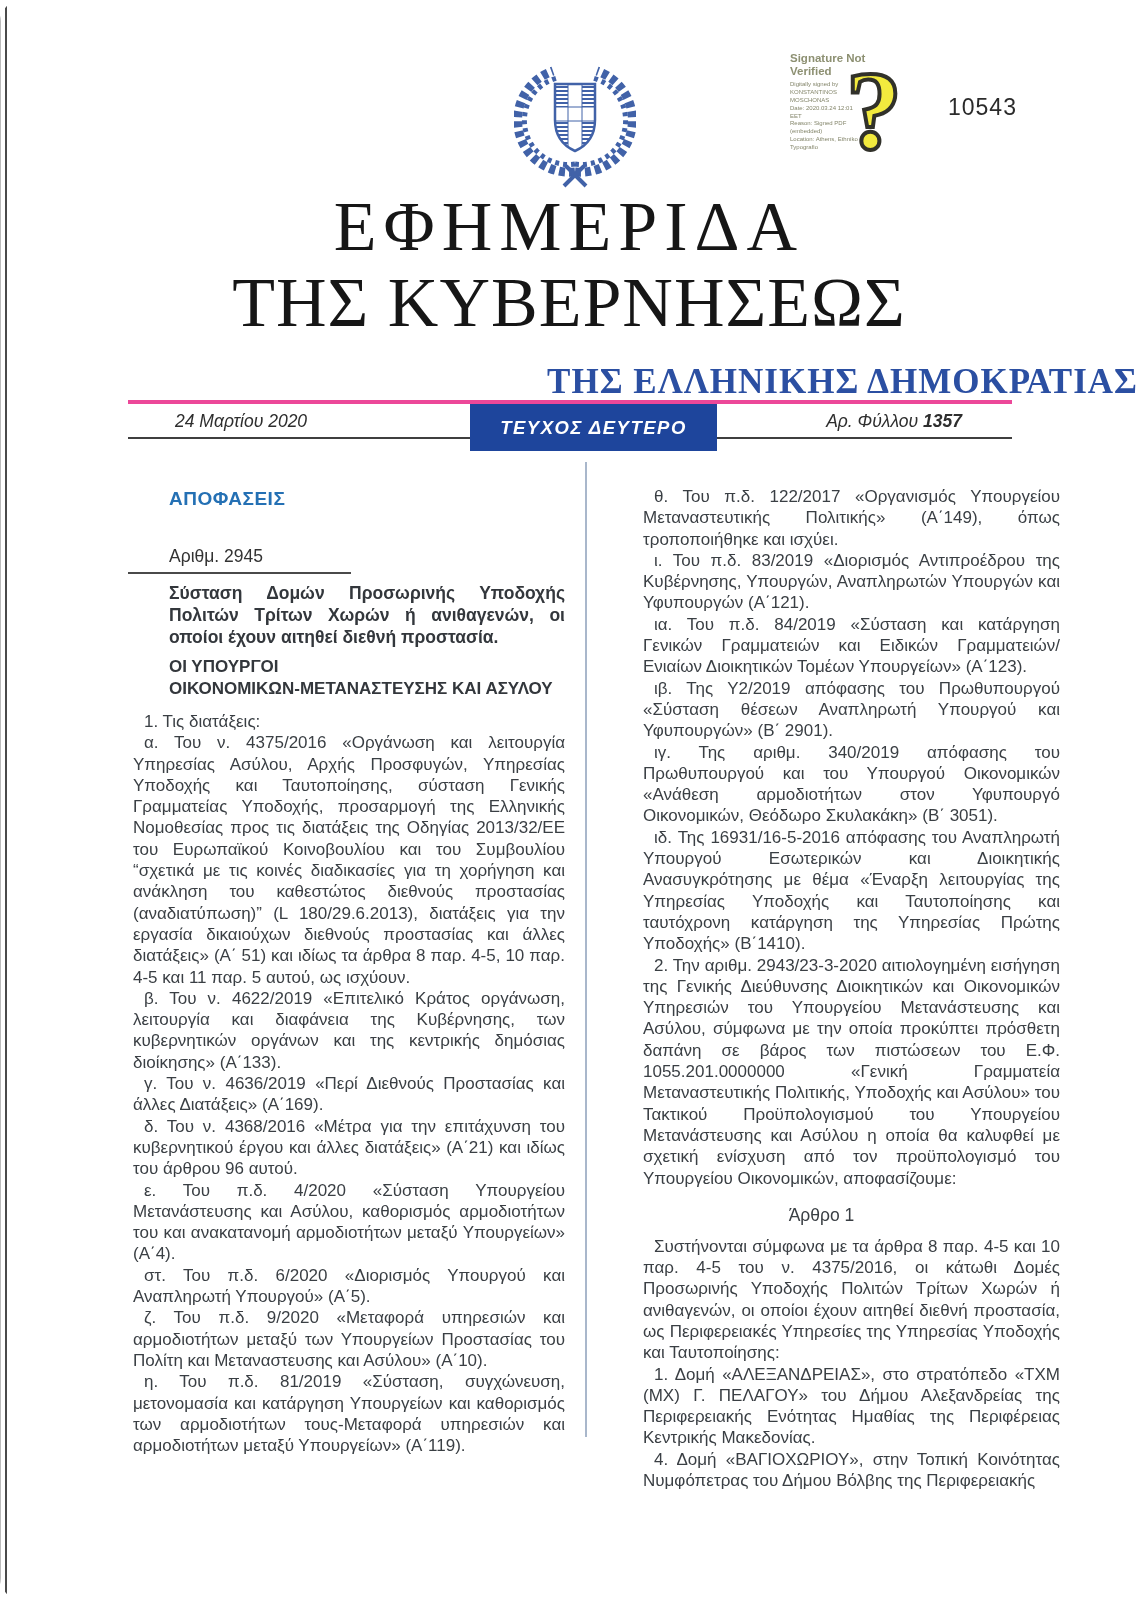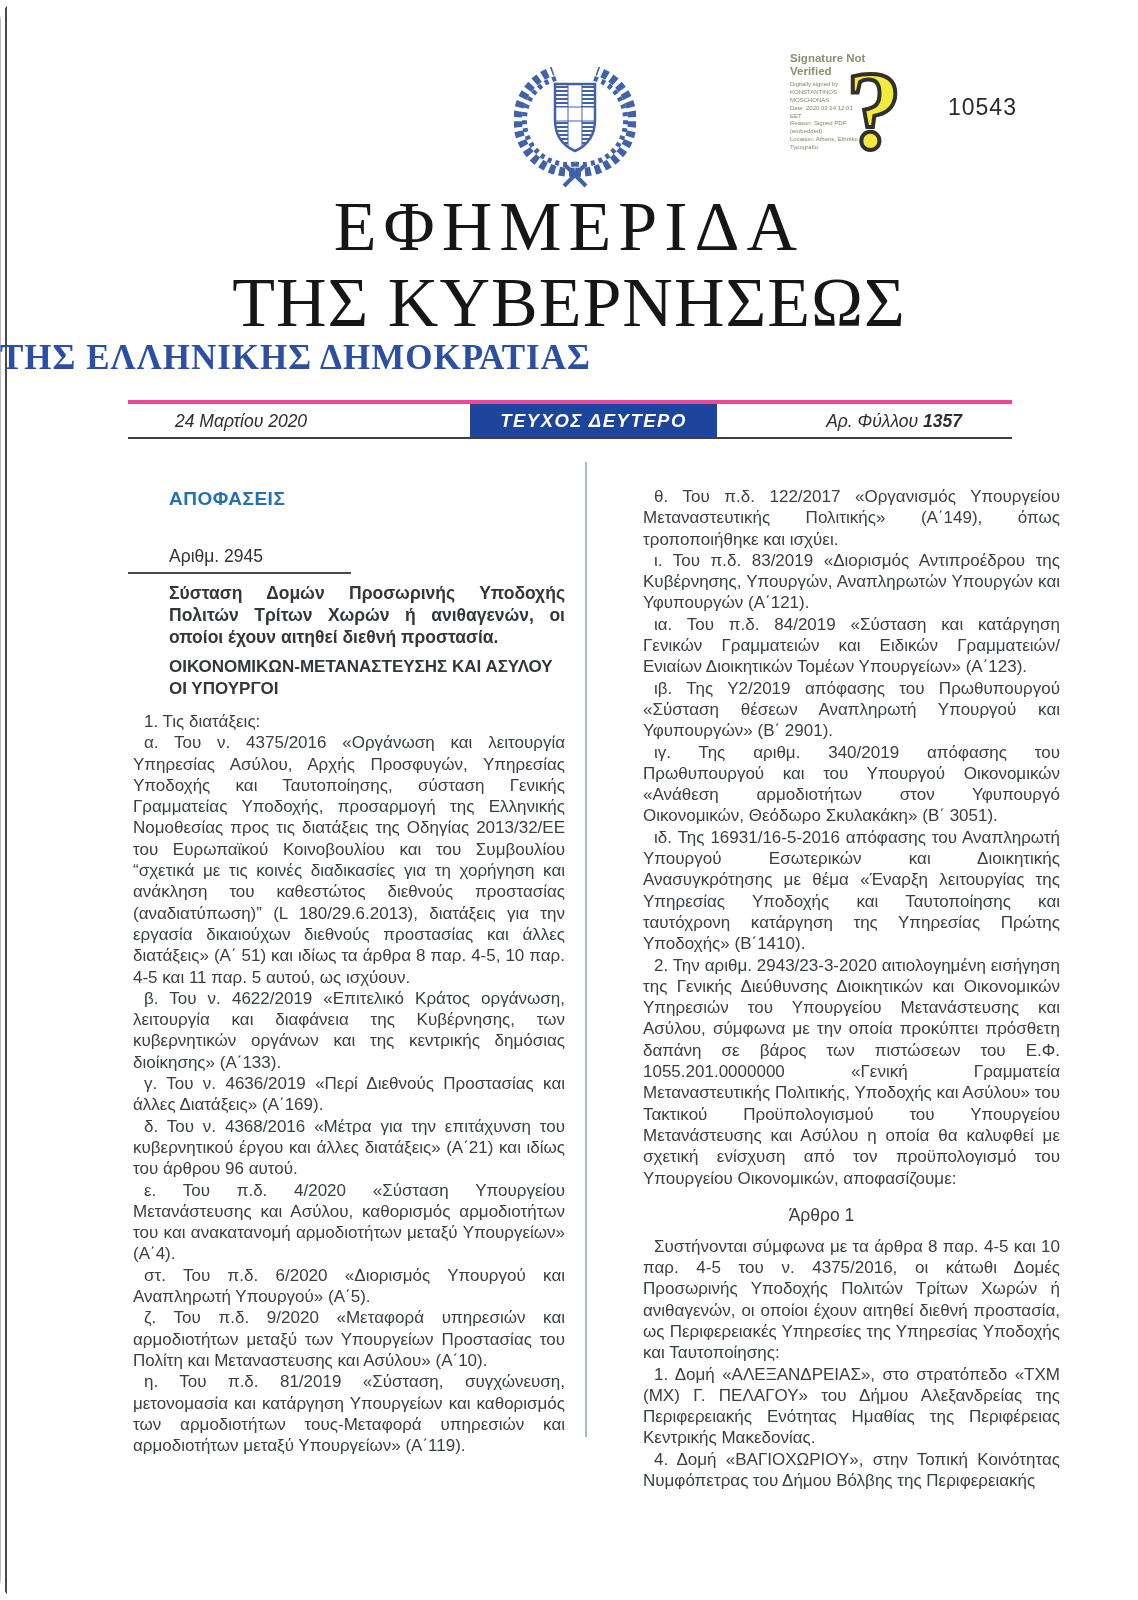--- a/index.html
+++ b/index.html
@@ -18,28 +18,28 @@
   .stamp-q{position:absolute;left:56px;top:0px;font-size:112px;line-height:1.05;font-weight:bold;
            font-family:"Liberation Serif",serif;color:#f2ea3e;
            -webkit-text-stroke:4px #31312a;z-index:2;}
   .page-number{position:absolute;left:948px;top:94px;font-size:23px;color:#2b2b2b;letter-spacing:1px;}
 
   
   .m-line1{position:absolute;left:0;top:192px;width:1138px;text-align:center;
            font-family:"Liberation Serif",serif;font-size:70px;line-height:1;color:#161616;letter-spacing:7px;}
   .m-line2{position:absolute;left:0;top:268px;width:1138px;text-align:center;
            font-family:"Liberation Serif",serif;font-size:70px;line-height:1;color:#161616;letter-spacing:1px;}
-  .m-sub{position:absolute;left:0;top:340px;width:1138px;text-align:left;
+  .m-sub{position:absolute;left:0;top:364px;width:1138px;text-align:right;
          font-family:"Liberation Serif",serif;font-size:35px;line-height:1;font-weight:bold;color:#2b4fa2;letter-spacing:1px;}
 
   
   .issue-bar{position:absolute;left:128px;top:400px;width:884px;height:33px;
              border-top:4px solid #ec4899;border-bottom:2px solid #3f3f3f;font-style:italic;}
   .issue-date{position:absolute;left:47px;top:7px;font-size:17.5px;color:#2e2e2e;}
-  .issue-volume{position:absolute;left:342px;top:0;width:247px;height:33px;background:#1e459c;
+  .issue-volume{position:absolute;left:342px;top:0;width:247px;height:47px;background:#1e459c;
                 color:#fff;font-weight:bold;font-size:18.5px;letter-spacing:1.5px;
                 display:flex;align-items:center;justify-content:center;}
   .issue-sheet{position:absolute;right:50px;top:7px;font-size:17.5px;color:#2e2e2e;}
   .issue-sheet b{font-weight:bold;}
 
   
   .divider{position:absolute;left:585px;top:462px;width:2px;height:975px;background:#a9b7cb;}
   .col-left{position:absolute;left:133px;top:480px;width:432px;}
   .col-right{position:absolute;left:607px;top:480px;width:417px;}
 
@@ -138,22 +138,22 @@
   </div>
 
   <div class="divider"></div>
 
   <div class="col-left">
     <div class="sec-heading">ΑΠΟΦΑΣΕΙΣ</div>
     <div class="dec-number">Αριθμ. 2945</div>
     <div class="dec-rule"></div>
     <div class="dec-subject">Σύσταση Δομών Προσωρινής Υποδοχής Πολιτών Τρίτων Χωρών ή ανιθαγενών, οι οποίοι έχουν αιτηθεί διεθνή προστασία.</div>
     <div class="dec-issuers">
+      <div>ΟΙ ΥΠΟΥΡΓΟΙ</div>
       <div>ΟΙΚΟΝΟΜΙΚΩΝ-ΜΕΤΑΝΑΣΤΕΥΣΗΣ ΚΑΙ ΑΣΥΛΟΥ</div>
-      <div>ΟΙ ΥΠΟΥΡΓΟΙ</div>
     </div>
     <div class="body-text">
       <p>1. Τις διατάξεις:</p>
       <p>α. Του ν. 4375/2016 «Οργάνωση και λειτουργία Υπηρεσίας Ασύλου, Αρχής Προσφυγών, Υπηρεσίας Υποδοχής και Ταυτοποίησης, σύσταση Γενικής Γραμματείας Υποδοχής, προσαρμογή της Ελληνικής Νομοθεσίας προς τις διατάξεις της Οδηγίας 2013/32/ΕΕ του Ευρωπαϊκού Κοινοβουλίου και του Συμβουλίου “σχετικά με τις κοινές διαδικασίες για τη χορήγηση και ανάκληση του καθεστώτος διεθνούς προστασίας (αναδιατύπωση)” (L 180/29.6.2013), διατάξεις για την εργασία δικαιούχων διεθνούς προστασίας και άλλες διατάξεις» (Α΄ 51) και ιδίως τα άρθρα 8 παρ. 4-5, 10 παρ. 4-5 και 11 παρ. 5 αυτού, ως ισχύουν.</p>
       <p>β. Του ν. 4622/2019 «Επιτελικό Κράτος οργάνωση, λειτουργία και διαφάνεια της Κυβέρνησης, των κυβερνητικών οργάνων και της κεντρικής δημόσιας διοίκησης» (Α΄133).</p>
       <p>γ. Του ν. 4636/2019 «Περί Διεθνούς Προστασίας και άλλες Διατάξεις» (Α΄169).</p>
       <p>δ. Του ν. 4368/2016 «Μέτρα για την επιτάχυνση του κυβερνητικού έργου και άλλες διατάξεις» (Α΄21) και ιδίως του άρθρου 96 αυτού.</p>
       <p>ε. Του π.δ. 4/2020 «Σύσταση Υπουργείου Μετανάστευσης και Ασύλου, καθορισμός αρμοδιοτήτων του και ανακατανομή αρμοδιοτήτων μεταξύ Υπουργείων» (Α΄4).</p>
       <p>στ. Του π.δ. 6/2020 «Διορισμός Υπουργού και Αναπληρωτή Υπουργού» (Α΄5).</p>
       <p>ζ. Του π.δ. 9/2020 «Μεταφορά υπηρεσιών και αρμοδιοτήτων μεταξύ των Υπουργείων Προστασίας του Πολίτη και Μεταναστευσης και Ασύλου» (Α΄10).</p>

